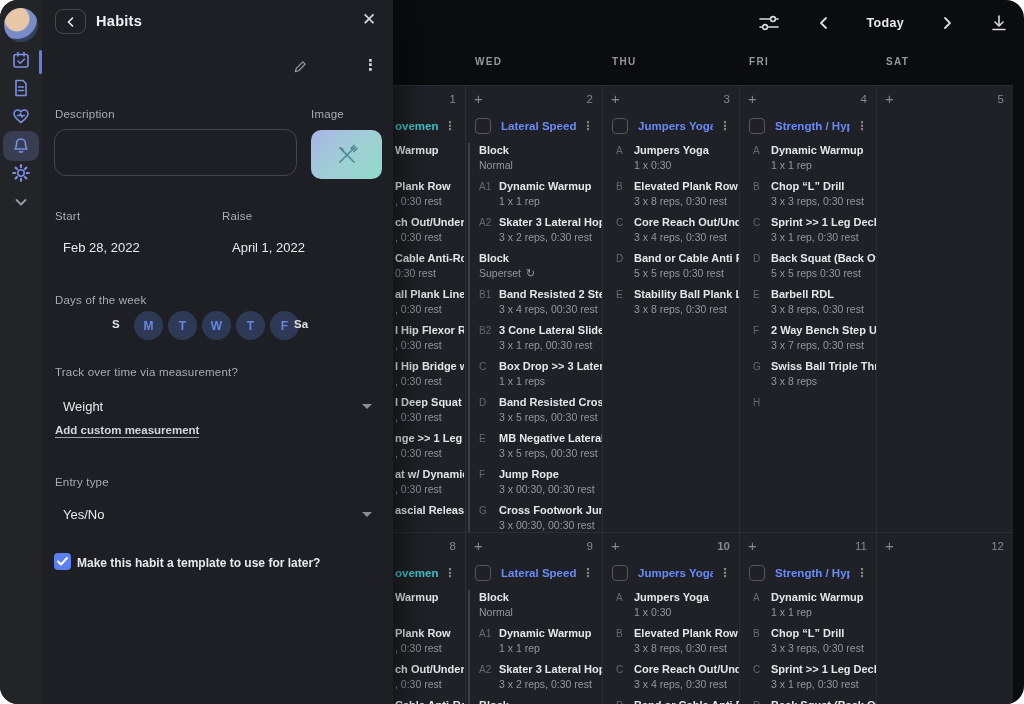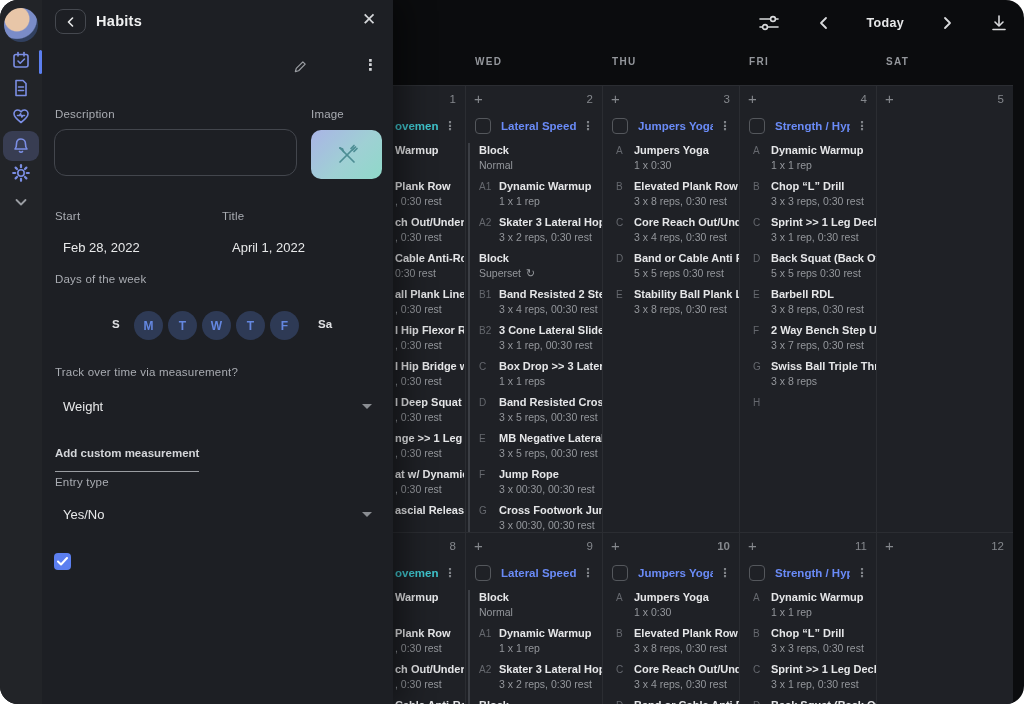--- a/index.html
+++ b/index.html
@@ -29,22 +29,22 @@
     border-radius:12px;resize:none;outline:none;color:#e8e9ea;font-family:inherit;font-size:12px;padding:8px;box-sizing:border-box;}
   .img-thumb{position:absolute;left:269px;top:130px;width:71px;height:49px;border-radius:10px;
     background:linear-gradient(135deg,#aab4e6 0%,#9fd0d4 55%,#8fd9c9 100%);display:flex;align-items:center;justify-content:center;}
   .fvalue{position:absolute;font-size:13px;color:#e8e9ea;}
   .days-row{position:absolute;left:0;top:311px;width:351px;height:29px;}
   .day-plain{position:absolute;top:7px;font-size:11.5px;color:#dfe0e3;font-weight:700;}
   .day-circle{position:absolute;top:0;width:29px;height:29px;border-radius:50%;background:#2e3a55;
     display:flex;align-items:center;justify-content:center;font-size:12px;font-weight:700;color:#6487e0;}
   .dd-chevron{position:absolute;width:0;height:0;border-left:5px solid transparent;border-right:5px solid transparent;
     border-top:5px solid #8a8d92;}
-  .link{position:absolute;left:13px;top:447px;font-size:11.5px;font-weight:700;color:#d3d5d9;
-    border-bottom:1px solid #9a9da2;padding-bottom:12px;}
+  .link{position:absolute;left:13px;top:424px;font-size:11.5px;font-weight:700;color:#d3d5d9;
+    border-bottom:1px solid #9a9da2;padding-bottom:1px;}
   .tmpl-check{position:absolute;left:12px;top:553px;width:17px;height:17px;border-radius:4px;background:#5c7ff0;
     display:flex;align-items:center;justify-content:center;}
   .tmpl-label{position:absolute;left:35px;top:556px;font-size:12px;font-weight:700;color:#e8e9ea;}
 
   
   .toolbar{position:absolute;right:16px;top:9px;height:28px;display:flex;align-items:center;gap:36px;z-index:5;}
   .tb-icon{display:flex;align-items:center;justify-content:center;}
   .today-label{font-size:12.5px;font-weight:700;color:#e8e9ea;letter-spacing:.3px;}
 
   
@@ -585,49 +585,50 @@
       <svg width="26" height="26" viewBox="0 0 26 26" fill="none" stroke="#4d8d94" stroke-width="1.7" stroke-linecap="round">
         <line x1="6" y1="6" x2="20" y2="20"></line>
         <line x1="20" y1="6" x2="6" y2="20"></line>
         <path d="M17 6.5 l3 -3 M18.5 8 l3 -3 M20 9.5 l3 -3"></path>
         <path d="M6 6 l2.5 1 1 2.5"></path>
       </svg>
     </div>
 
     <div class="flabel" style="left:13px;top:210px;">Start</div>
     <div class="fvalue" style="left:21px;top:240px;">Feb 28, 2022</div>
-    <div class="flabel" style="left:180px;top:210px;">Title</div>
+    <div class="flabel" style="left:180px;top:210px;">Raise</div>
     <div class="fvalue" style="left:190px;top:240px;">April 1, 2022</div>
 
-    <div class="flabel" style="left:13px;top:273px;">Days of the week</div>
+    <div class="flabel" style="left:13px;top:294px;">Days of the week</div>
     <div class="days-row" id="daysRow">
         <div class="day-plain" style="left: 70px;">S</div>
         <div class="day-circle" style="left: 92px;">M</div>
         <div class="day-circle" style="left: 126px;">T</div>
         <div class="day-circle" style="left: 160px;">W</div>
         <div class="day-circle" style="left: 194px;">T</div>
         <div class="day-circle" style="left: 228px;">F</div>
-        <div class="day-plain" style="left: 276px;">Sa</div>
+        <div class="day-plain" style="left: 252px;">Sa</div>
       </div>
 
     <div class="flabel" style="left:13px;top:366px;text-align:center;">Track over time via measurement?</div>
     <div class="fvalue" style="left:21px;top:399px;">Weight</div>
     <span class="dd-chevron" style="left:320px;top:404px;"></span>
 
     <div class="link">Add custom measurement</div>
 
     <div class="flabel" style="left:13px;top:476px;">Entry type</div>
     <div class="fvalue" style="left:21px;top:507px;">Yes/No</div>
     <span class="dd-chevron" style="left:320px;top:512px;"></span>
 
     <div class="tmpl-check">
       <svg width="11" height="9" viewBox="0 0 11 9" fill="none" stroke="#ffffff" stroke-width="2" stroke-linecap="round" stroke-linejoin="round">
         <polyline points="1,4.5 4,7.5 10,1"></polyline>
       </svg>
     </div>
+    <div class="tmpl-label">Make this habit a template to use for later?</div>
   </div>
 
   <div class="sidebar">
     <div class="avatar"></div>
     <div class="bell-bg"></div>
 
     <span class="side-icon" style="top:50px;">
       <svg width="20" height="20" viewBox="0 0 20 20" fill="none" stroke="#7b8ee4" stroke-width="1.6" stroke-linecap="round" stroke-linejoin="round">
         <rect x="3" y="4.5" width="14" height="12.5" rx="2"></rect>
         <line x1="7" y1="2.5" x2="7" y2="6"></line>

